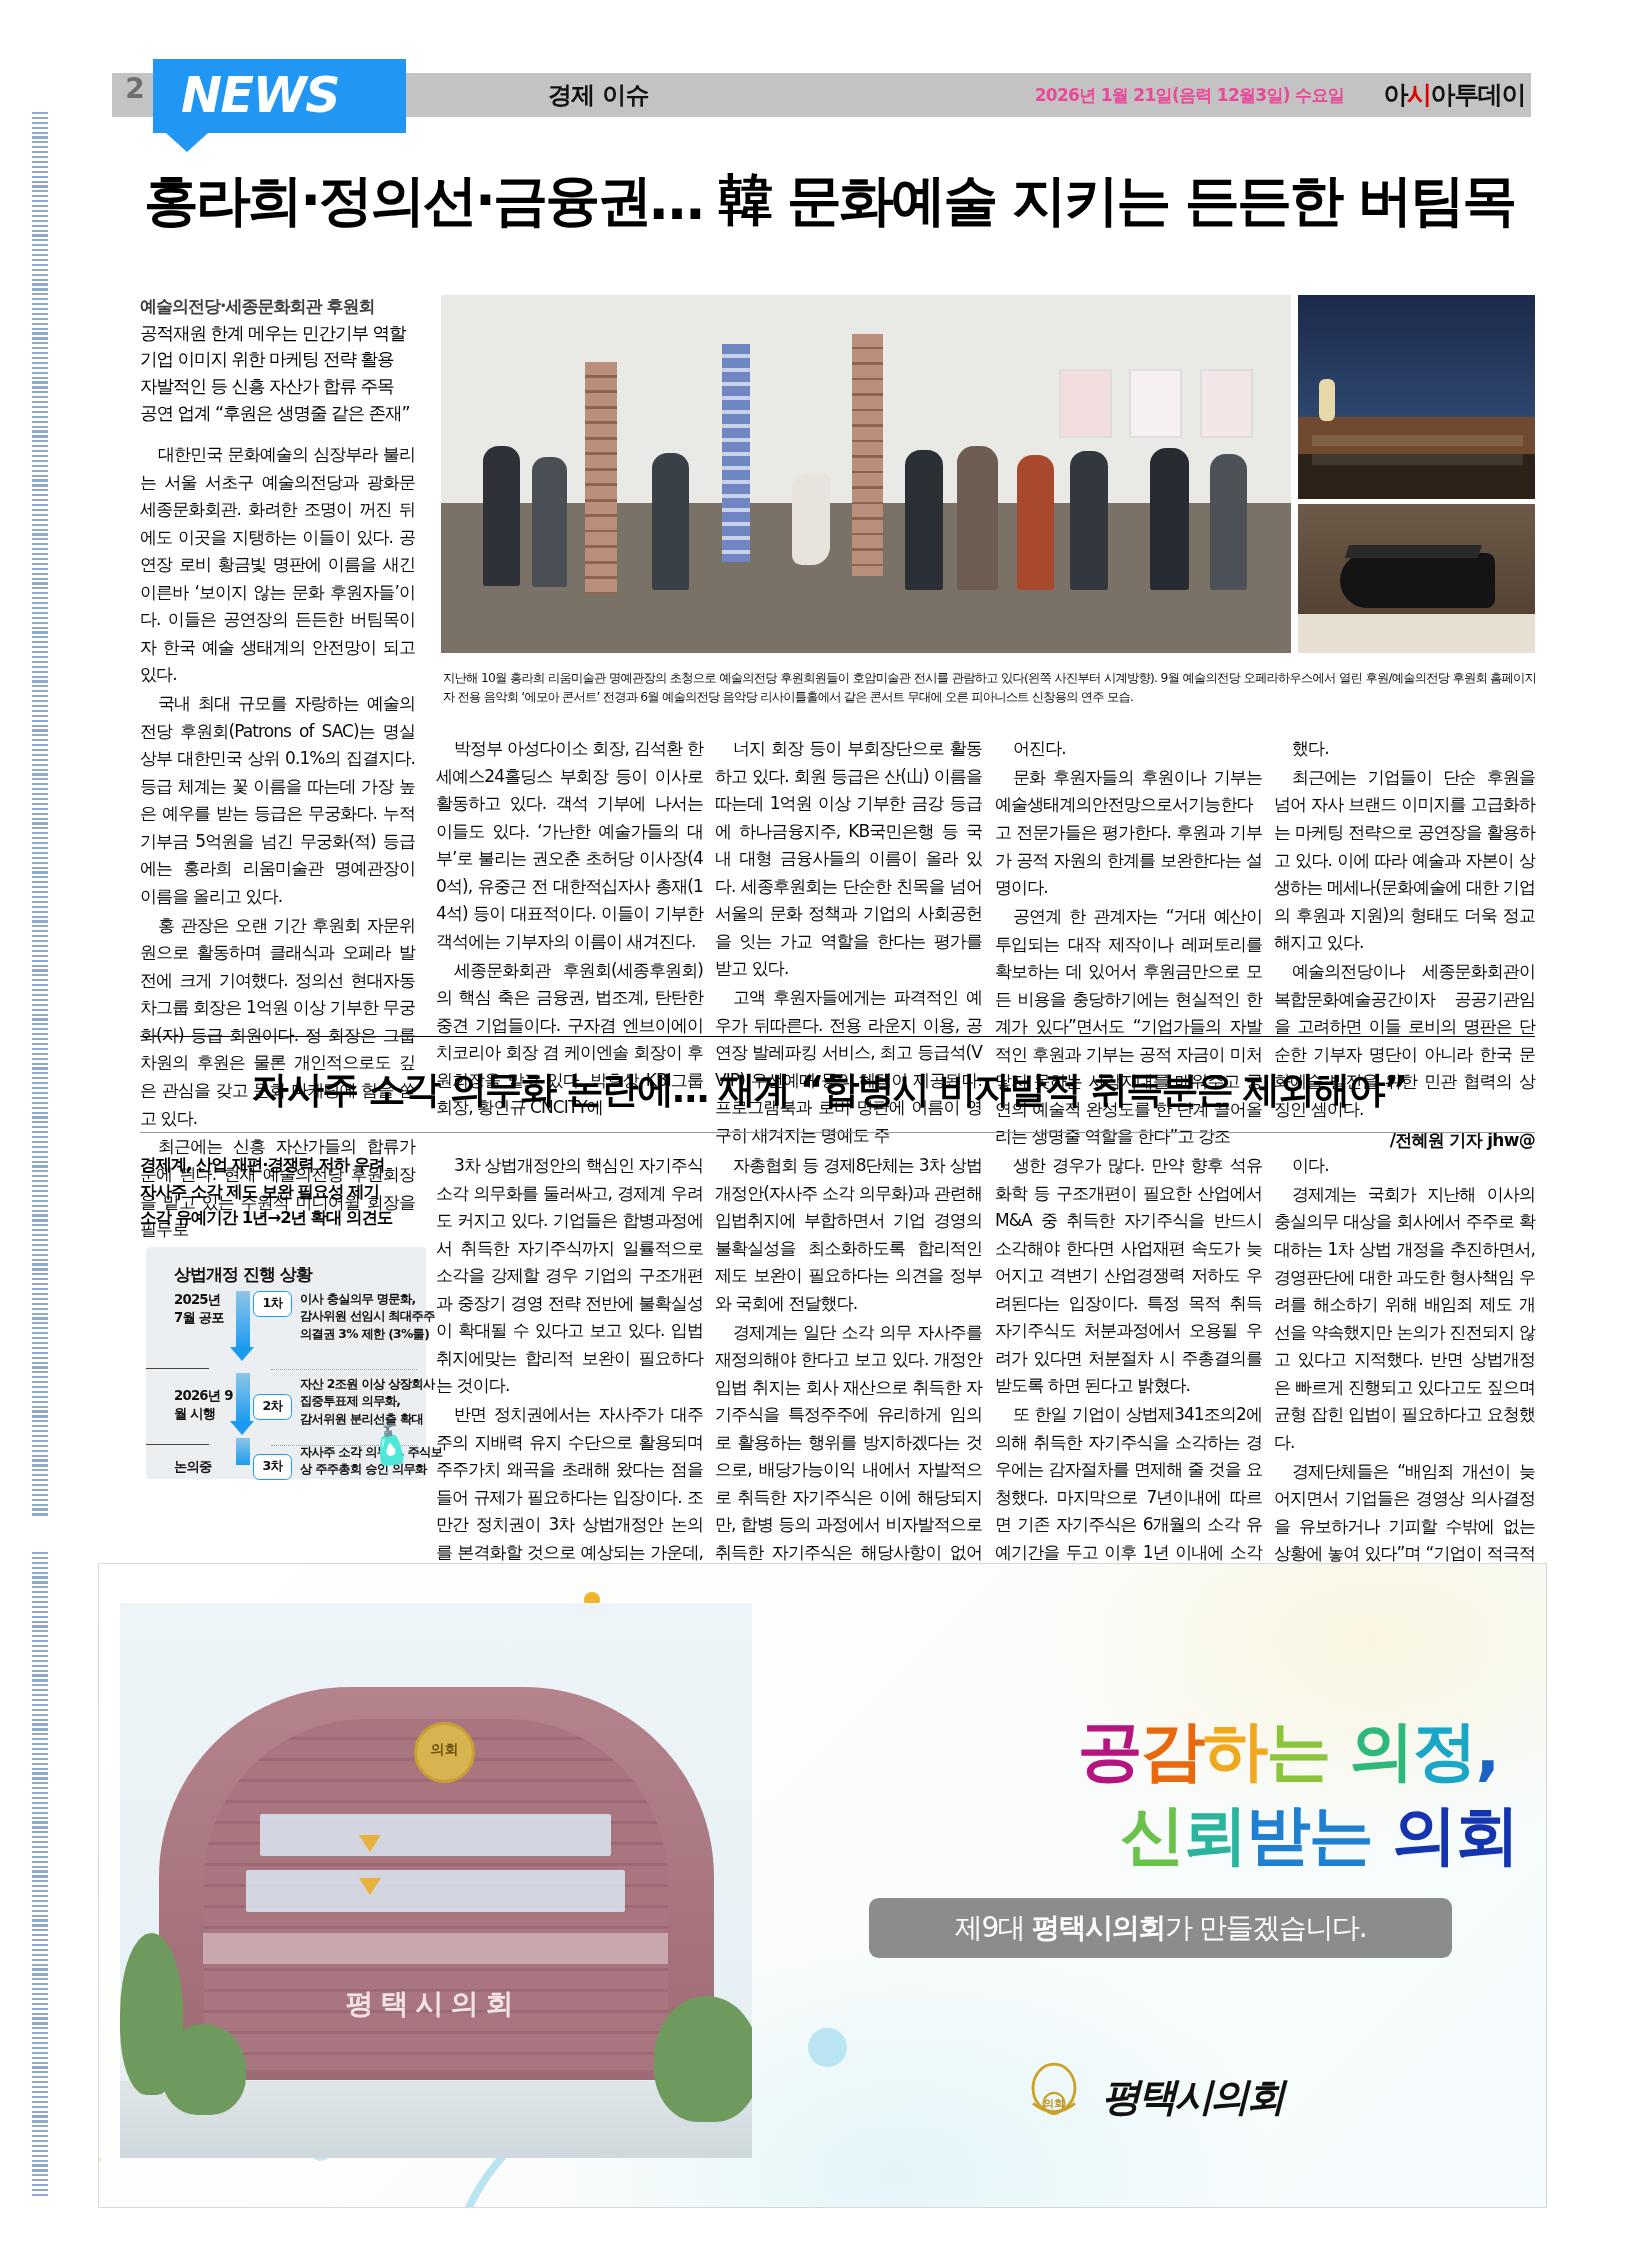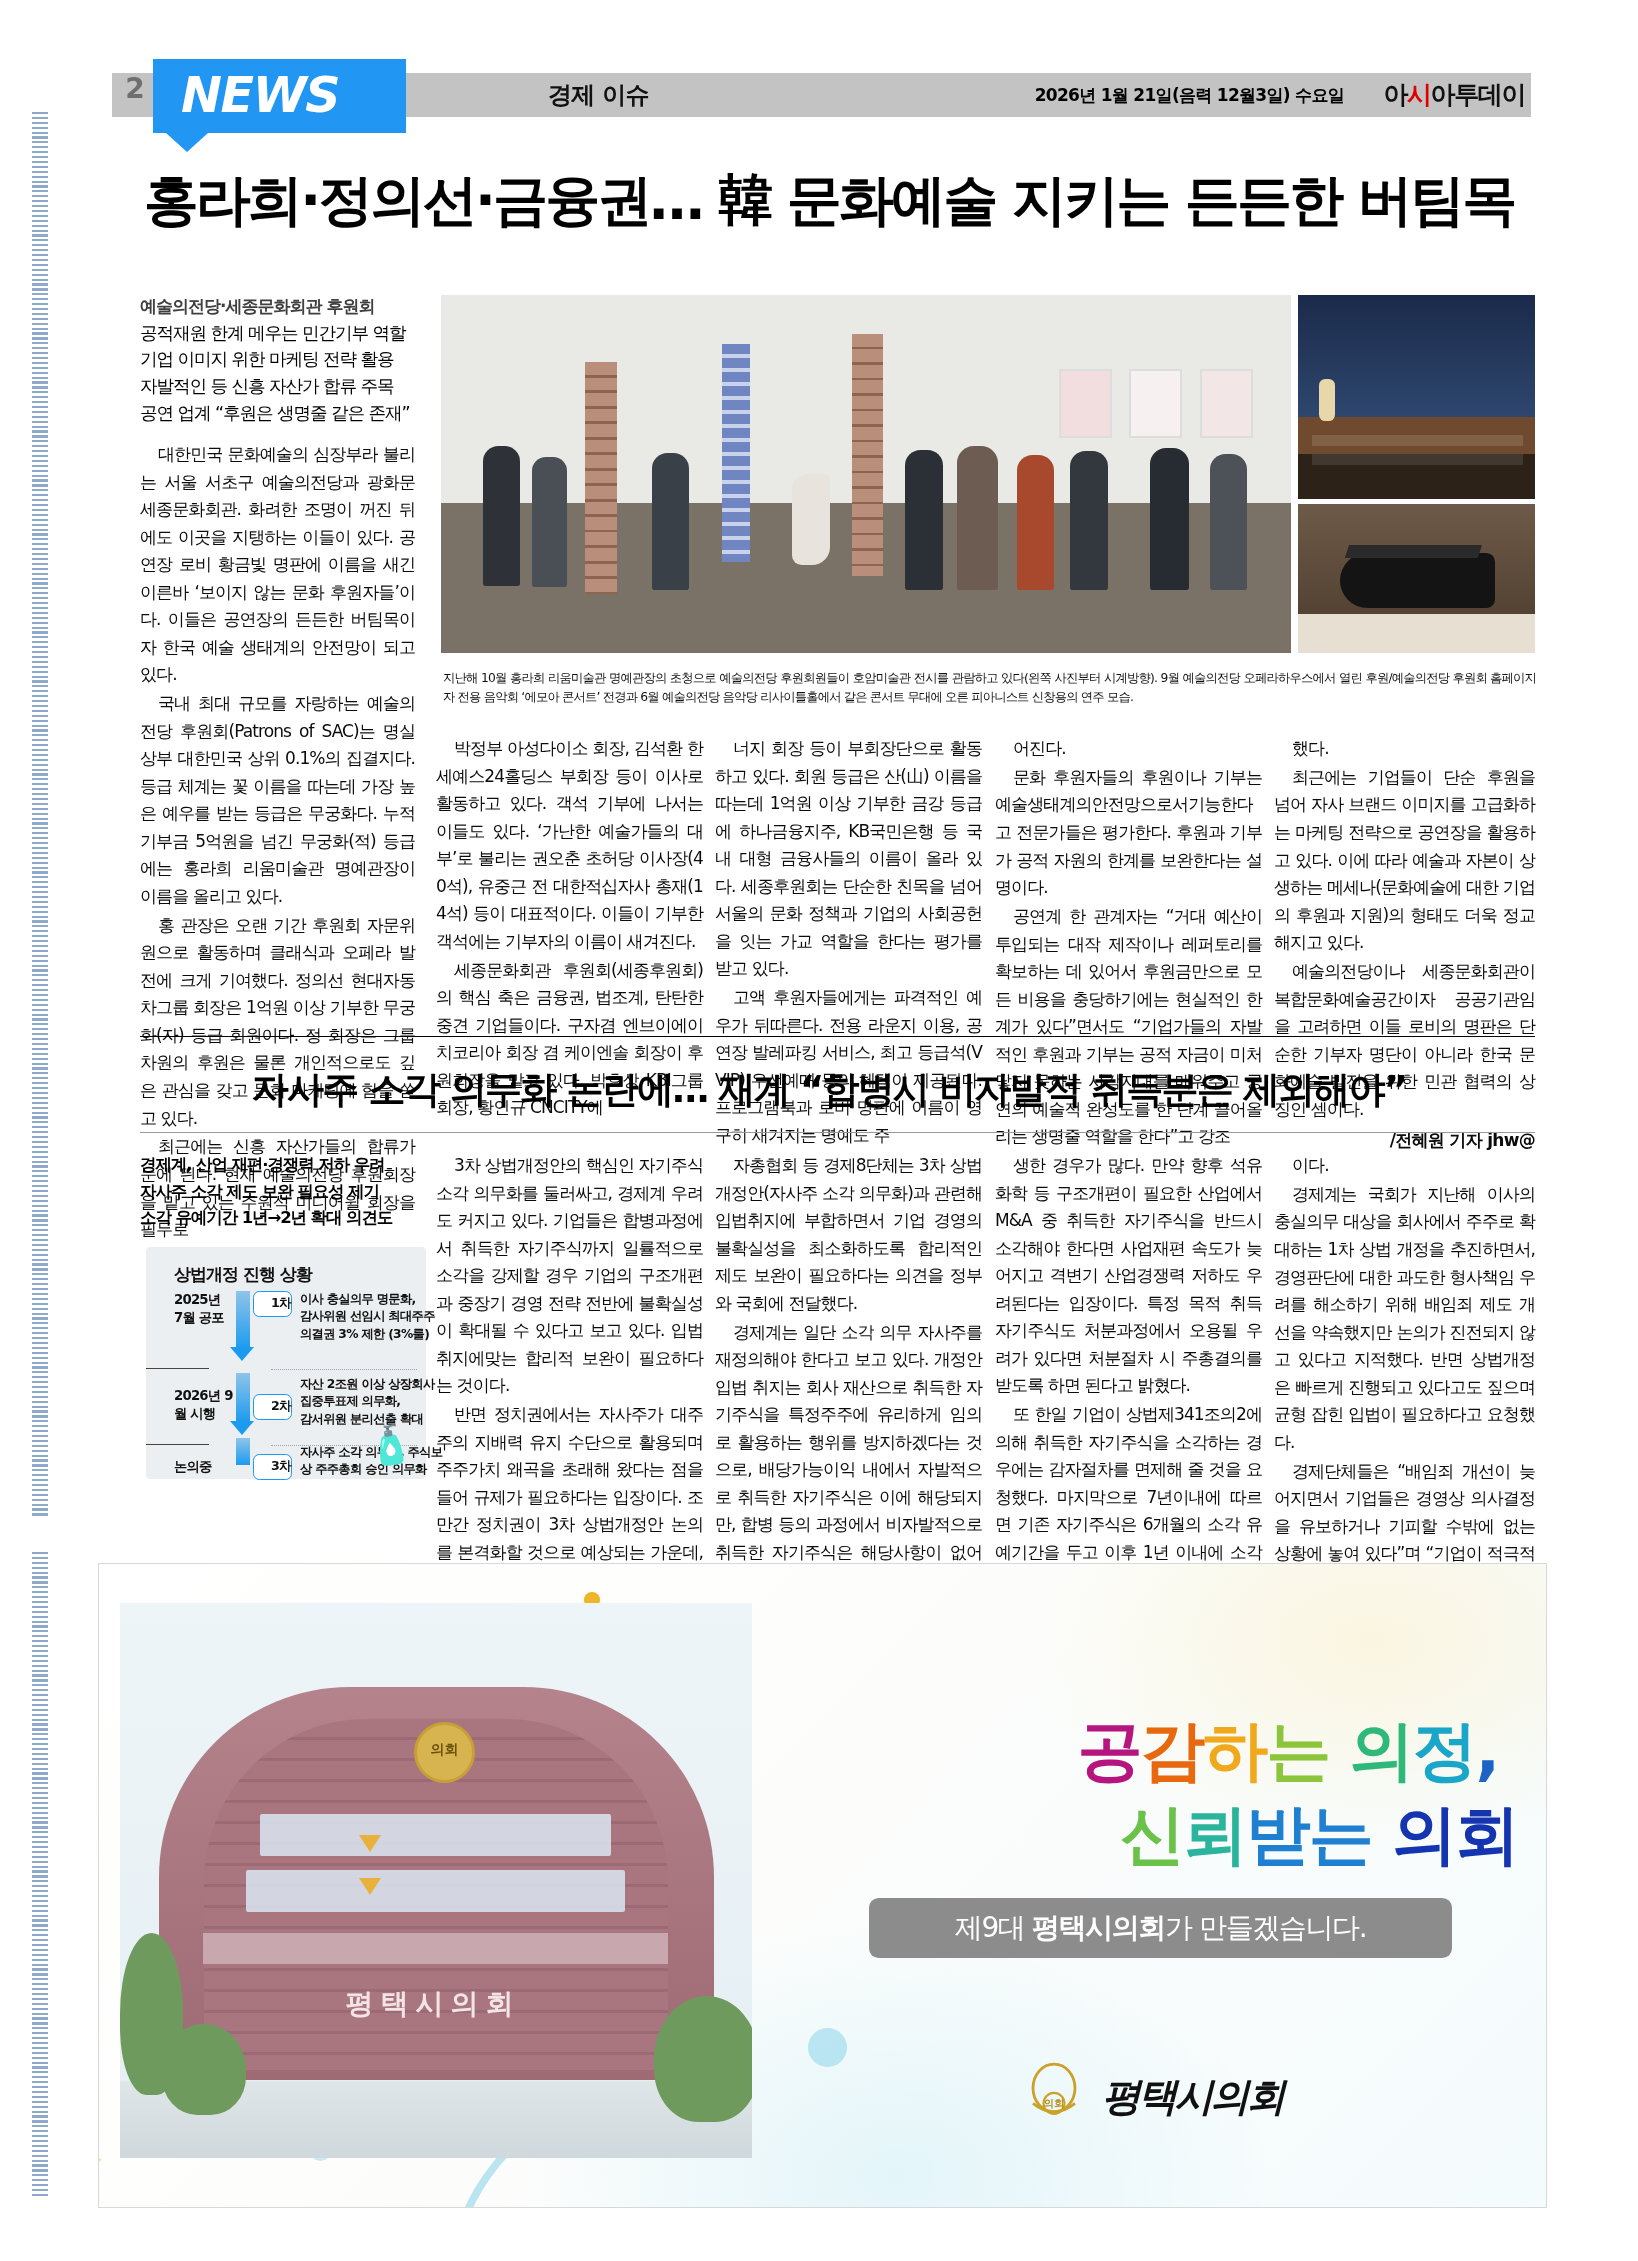--- a/index.html
+++ b/index.html
@@ -41,21 +41,21 @@
     position:absolute;left:166px;top:133px;width:0;height:0;
     border-left:21px solid transparent;border-right:21px solid transparent;
     border-top:19.7px solid #2196f3;
   }
   .mast-section{
     position:absolute;left:548px;top:73px;height:44px;
     font-size:24px;font-weight:bold;color:#111;line-height:44px;letter-spacing:-0.7px;
   }
   .mast-date{
     position:absolute;right:295px;top:73px;height:44px;
-    font-size:17px;font-weight:bold;color:#000000;line-height:44px;letter-spacing:-0.7px;
+    font-size:17px;font-weight:bold;color:#ec4899;line-height:44px;letter-spacing:-0.7px;
   }
   .mast-brand{
     position:absolute;right:114px;top:73px;height:44px;
     font-size:25px;font-weight:bold;color:#111;line-height:44px;letter-spacing:-1.4px;
   }
   .mast-brand .red{color:#e00000;}
 
   
   .hl1{
     position:absolute;left:123px;top:169px;width:1412px;
@@ -101,21 +101,21 @@
   }
   .info-title{
     position:absolute;left:28px;top:15.5px;font-size:17px;font-weight:bold;color:#111;letter-spacing:-1px;
   }
   .tl-row{position:absolute;left:28px;width:239px;}
   .tl-date{position:absolute;left:0;width:69px;font-size:13.3px;font-weight:bold;color:#111;
            letter-spacing:-0.8px;line-height:1.35;}
   .tl-badge{
     position:absolute;left:79px;width:37px;height:24px;border:1.8px solid #1b9bf0;
     border-radius:6.3px;background:#fff;color:#111;font-size:12.6px;font-weight:bold;
-    text-align:right;line-height:22.5px;letter-spacing:-0.7px;
+    text-align:center;line-height:22.5px;letter-spacing:-0.7px;
   }
   .tl-text{position:absolute;left:126px;width:144px;font-size:12.3px;font-weight:bold;color:#111;
            letter-spacing:-0.7px;line-height:1.42;}
   .tl-arrow{position:absolute;left:90px;width:14px;background:linear-gradient(#8fc4e8,#1b9bf0);}
   .tl-head{position:absolute;left:84px;width:0;height:0;
            border-left:12.6px solid transparent;border-right:12.6px solid transparent;
            border-top:14px solid #1b9bf0;}
   .tl-sep{position:absolute;left:0;width:63px;border-top:1.4px solid #444;}
   .tl-dots{position:absolute;left:125px;width:146px;border-top:1.8px dotted #9aa4ab;}
   .gavel{position:absolute;right:12.6px;bottom:15.5px;font-size:37px;line-height:1;

